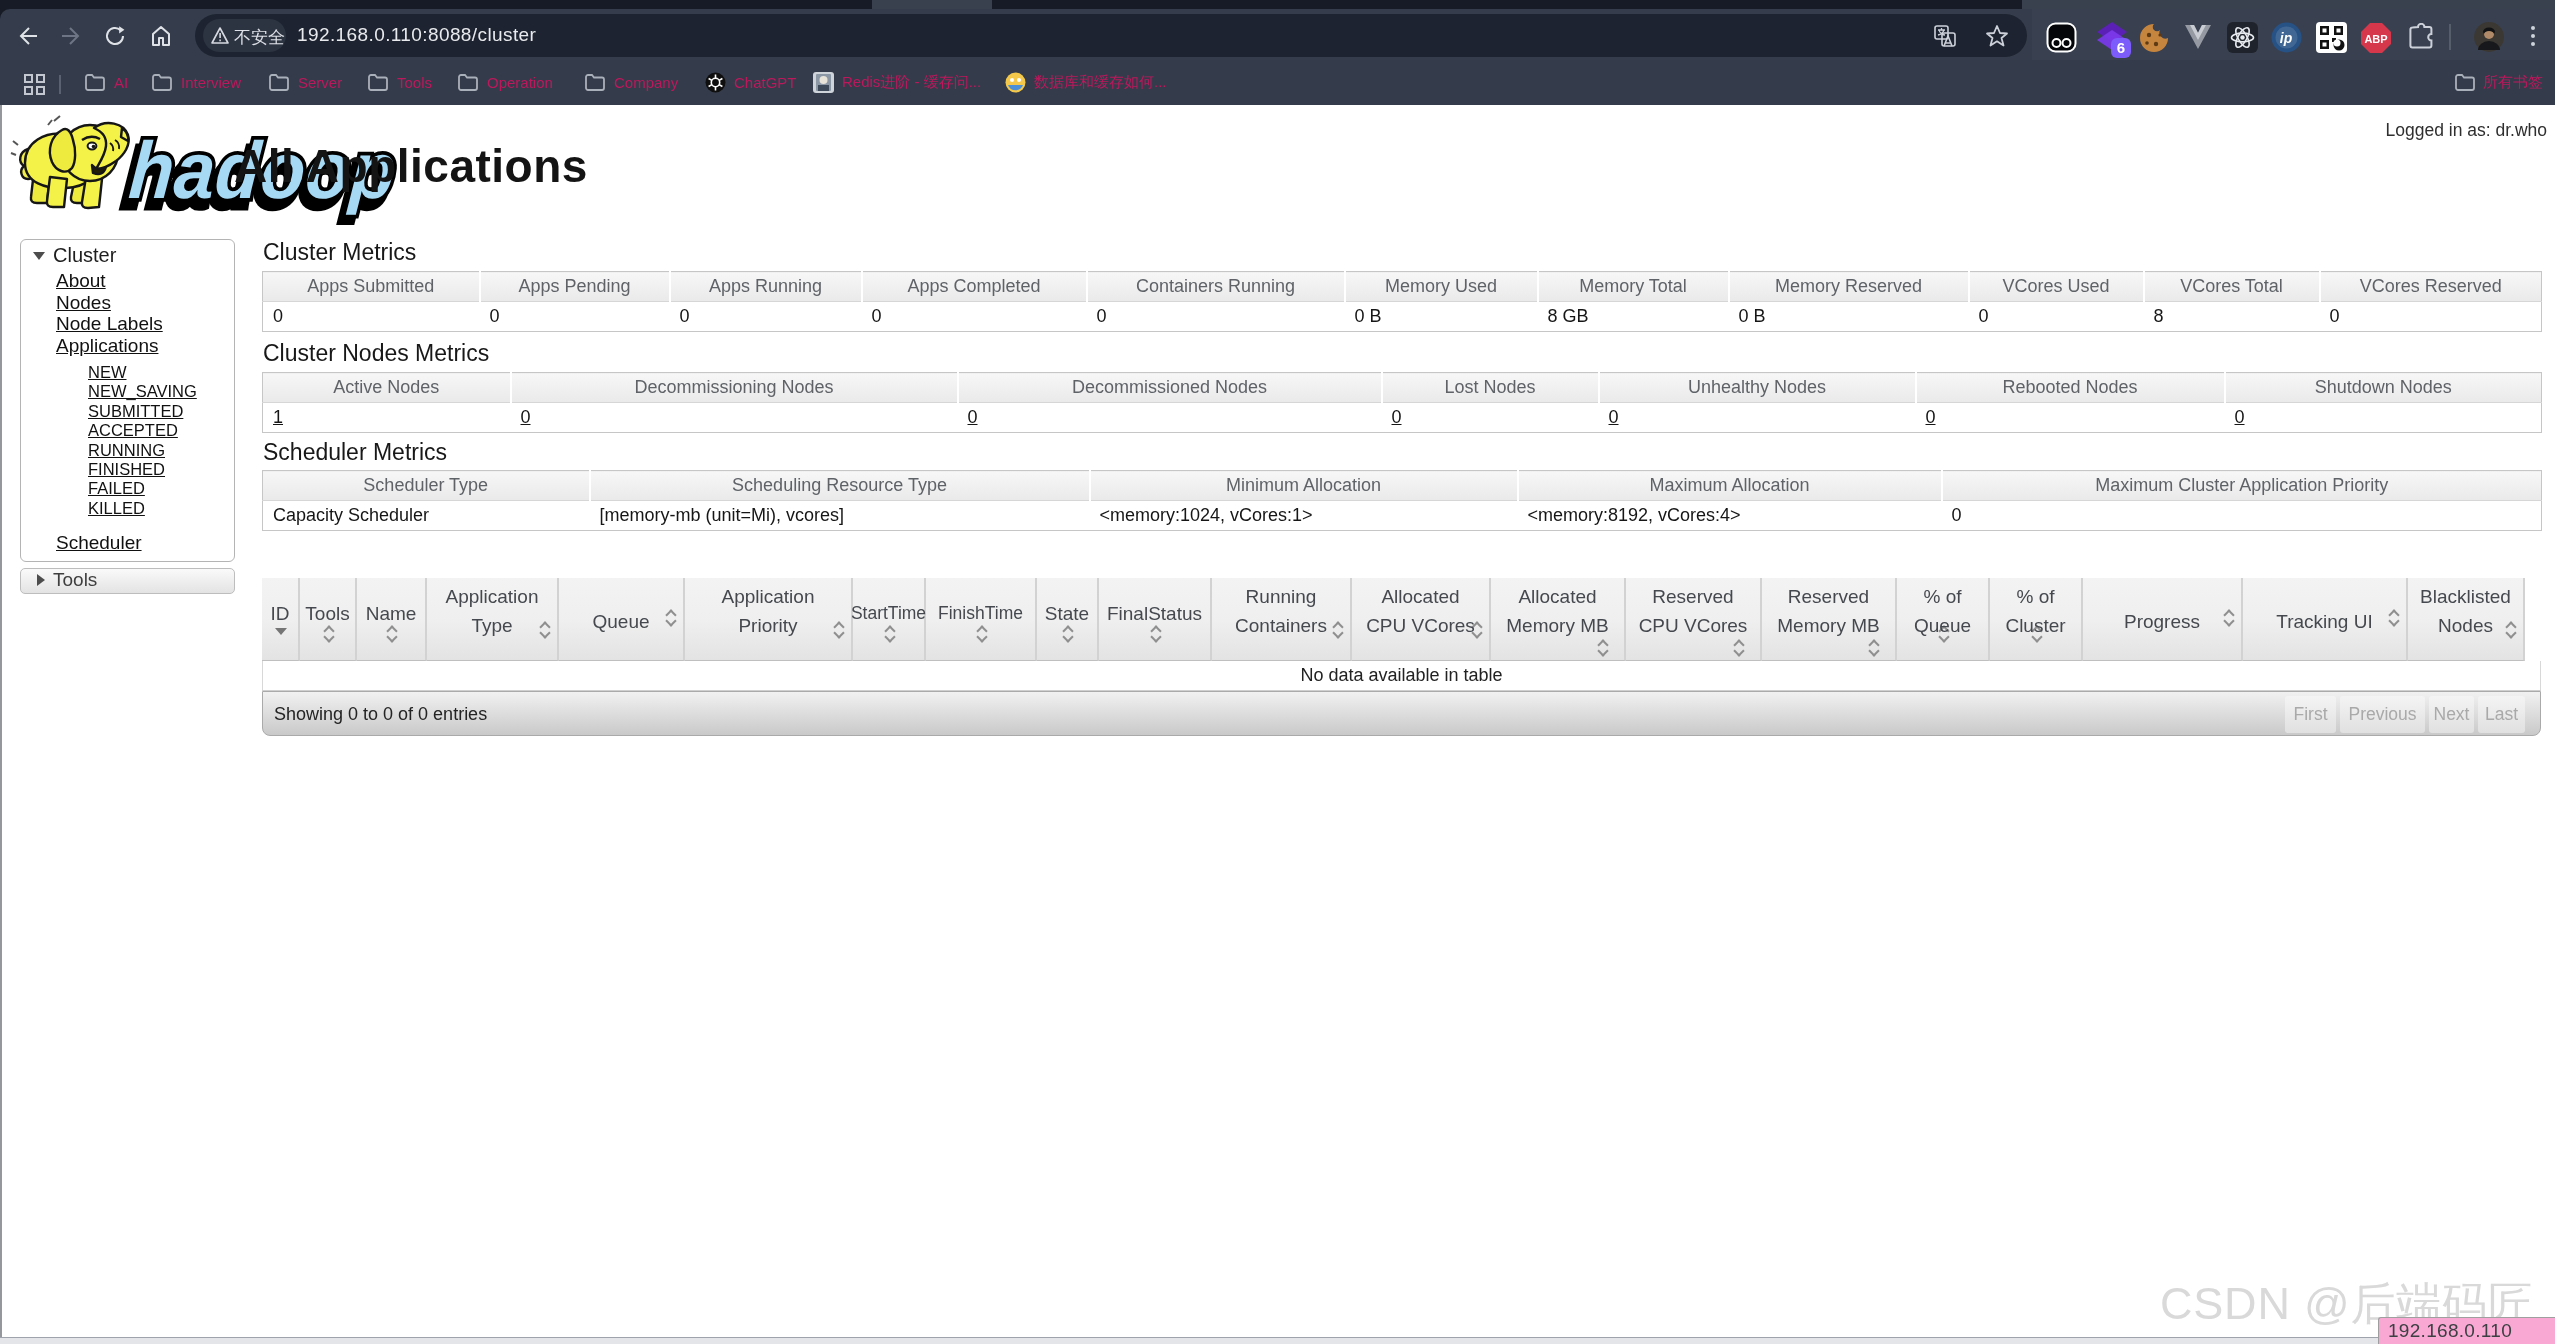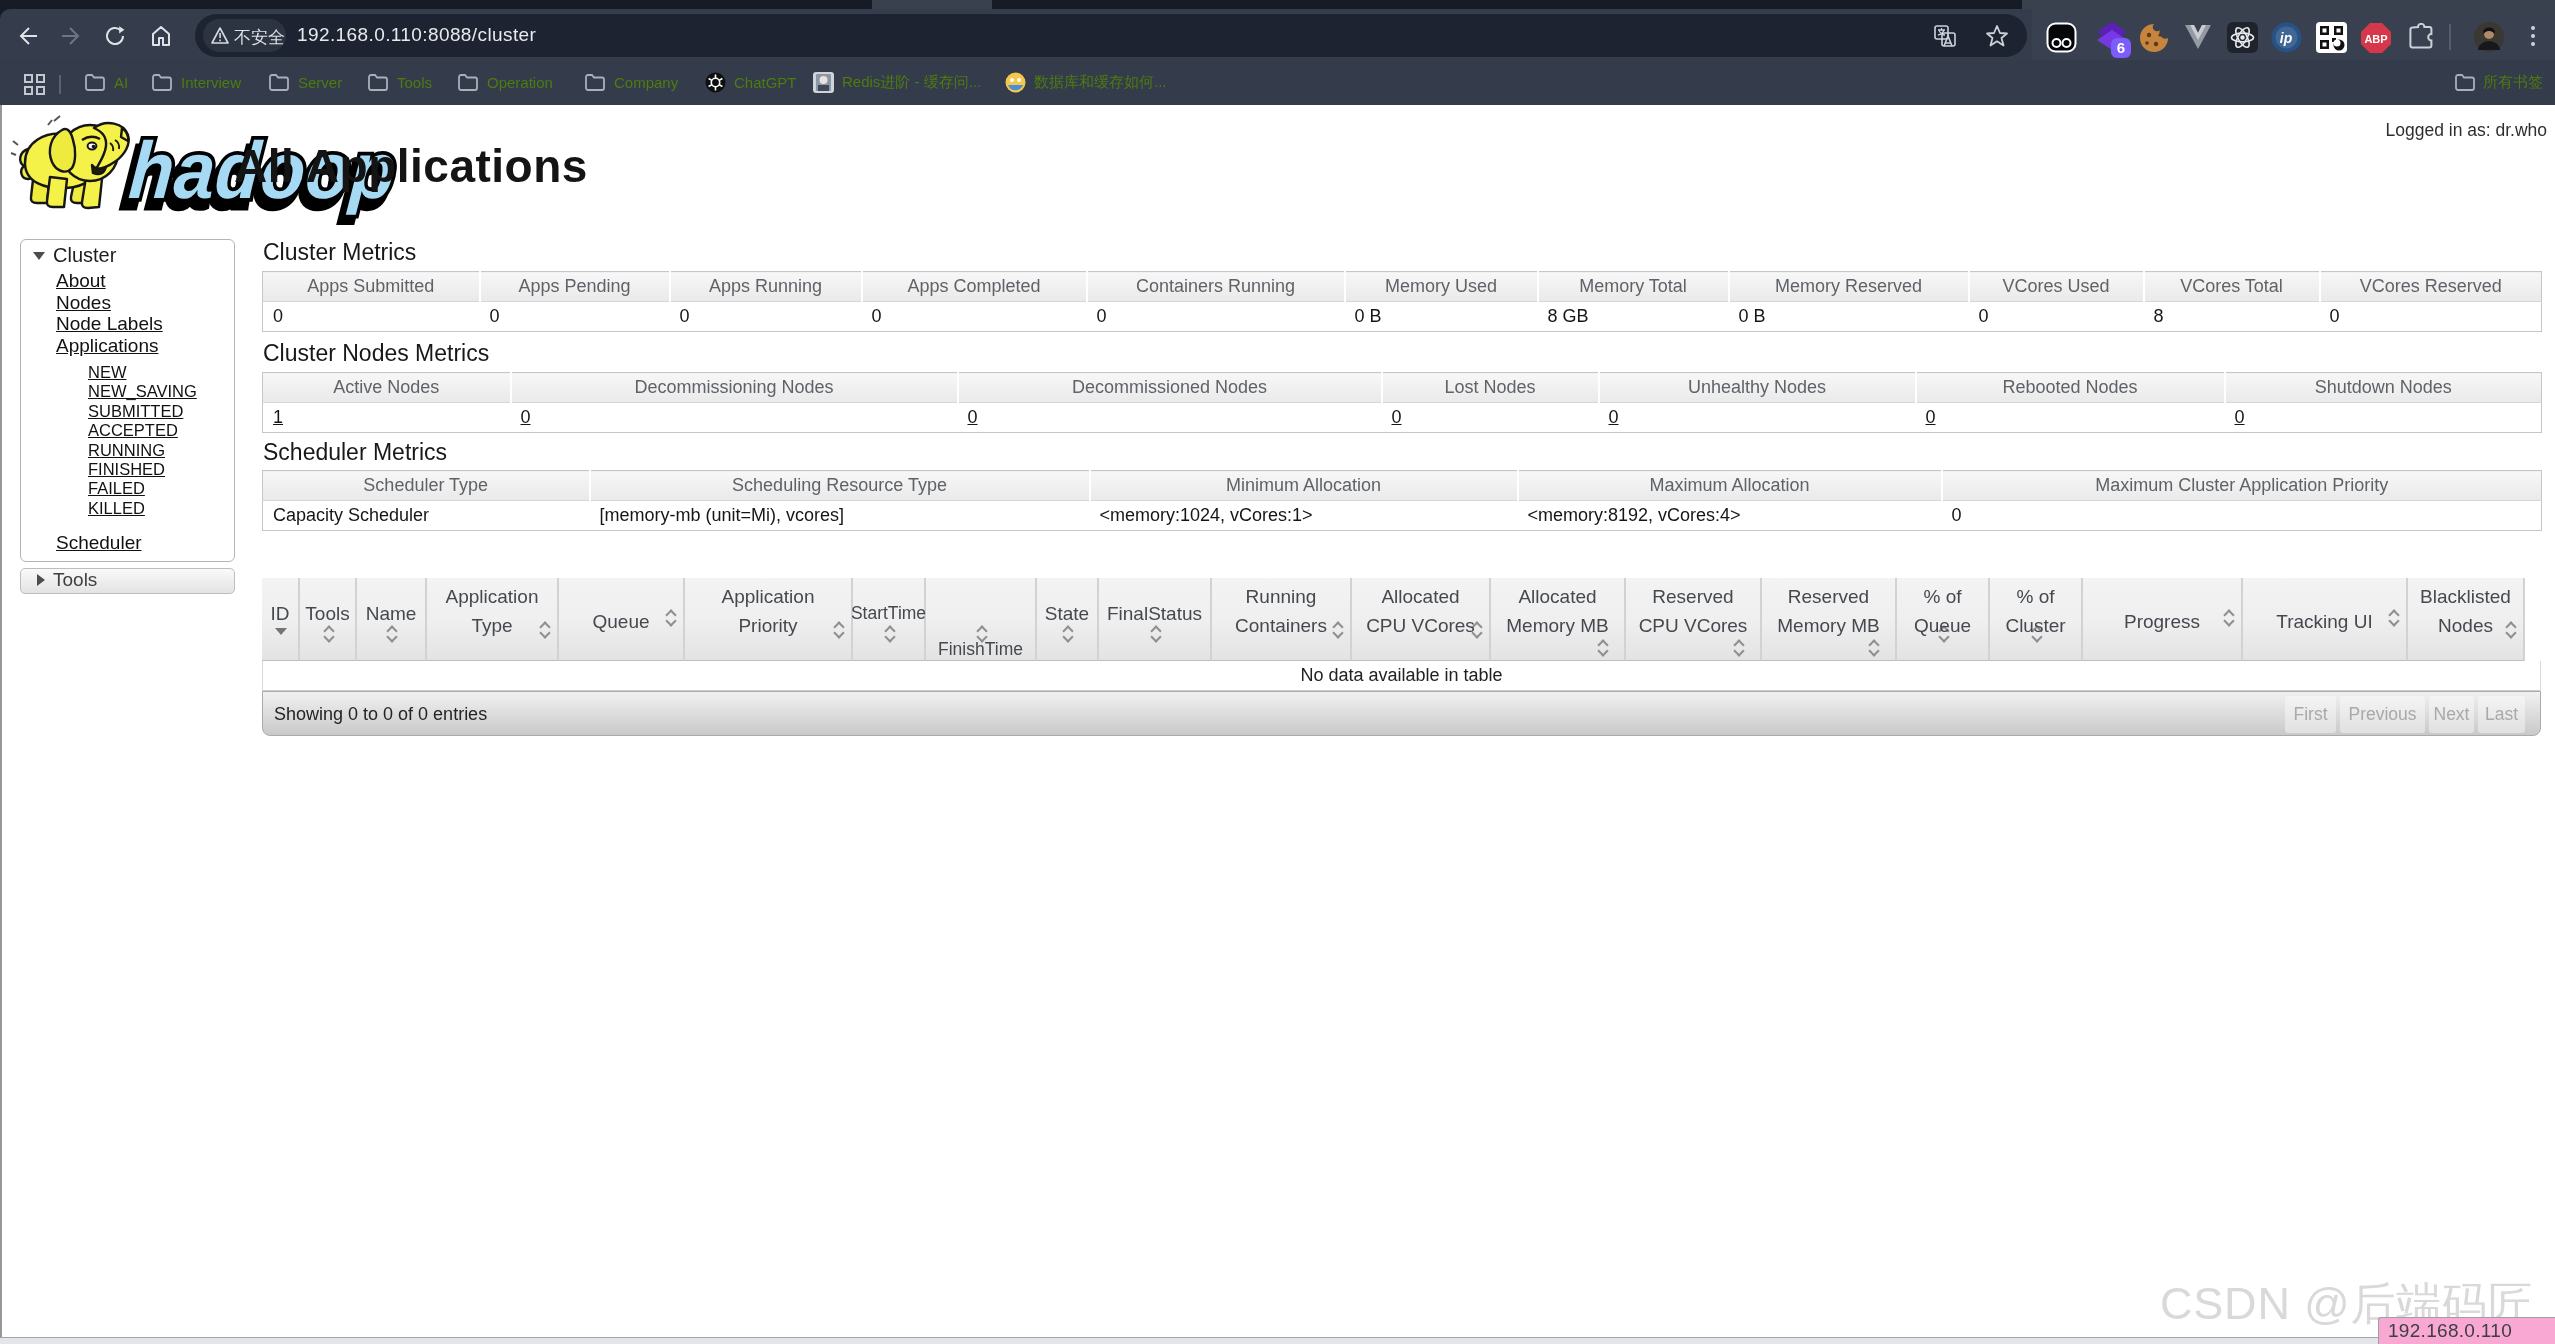--- a/index.html
+++ b/index.html
@@ -12,21 +12,21 @@
 #topstrip { top:0; left:0; width:2555px; height:22px; background:#161b26; }
 #topstrip .tabseg1 { top:0; left:872px; width:120px; height:22px; background:#39404e; }
 #topstrip .tabseg2 { top:0; left:2022px; width:533px; height:22px; background:#39404e; }
 #toolbar { top:9px; left:0; width:2555px; height:51px; background:#353c4b; border-radius:10px 0 0 0; }
 #bookbar { top:60px; left:0; width:2555px; height:45px; background:#343b4a; }
 #pill { top:14px; left:195px; width:1832px; height:43px; border-radius:22px; background:#1d2330; }
 #chip { top:19px; left:203px; width:83px; height:33px; border-radius:17px; background:#2c3341; }
 svg.ic { display:block; }
 
 
-.bm { top:60px; height:45px; display:flex; align-items:center; color:#4d7c0f; font-size:15px; }
+.bm { top:60px; height:45px; display:flex; align-items:center; color:#be185d; font-size:15px; }
 
 
 #page { top:105px; left:0; width:2555px; height:1232px; background:#fff; }
 #leftline { top:105px; left:0; width:2px; height:1232px; background:#94979c; }
 
 #loggedin { top:120px; right:8px; font-size:17.5px; color:#2f2f2f; }
 #h1 { top:139px; left:234px; width:2307px; text-align:left; font-size:46px; font-weight:bold; color:#141414; letter-spacing:0.5px;}
 
 
 #navbox { top:239px; left:20px; width:215px; height:323px; background:#fff; border:1px solid #b4b4b4; border-radius:6px; }
@@ -433,21 +433,21 @@
       </div>
       <div class="th" style="left: 423px; width: 168px;">
         <div class="tx" style="top: 4px;">Application<br>Priority</div>
         <span class="sorts" style="right: 6px; top: 44px;"></span>
       </div>
       <div class="th" style="left: 591px; width: 73px;">
         <div class="tx" style="top: 21px; font-size: 17.5px;">StartTime</div>
         <span class="sorts" style="left: 31.5px; top: 48px;"></span>
       </div>
       <div class="th" style="left: 664px; width: 111px;">
-        <div class="tx" style="top: 21px; font-size: 17.5px; margin-top: 36px;">FinishTime</div>
+        <div class="tx" style="top: 21px; font-size: 17.5px;">FinishTime</div>
         <span class="sorts" style="left: 50.5px; top: 48px;"></span>
       </div>
       <div class="th" style="left: 775px; width: 62px;">
         <div class="tx" style="top: 21px;">State</div>
         <span class="sorts" style="left: 26px; top: 48px;"></span>
       </div>
       <div class="th" style="left: 837px; width: 113px;">
         <div class="tx" style="top: 21px;">FinalStatus</div>
         <span class="sorts" style="left: 51.5px; top: 48px;"></span>
       </div>

